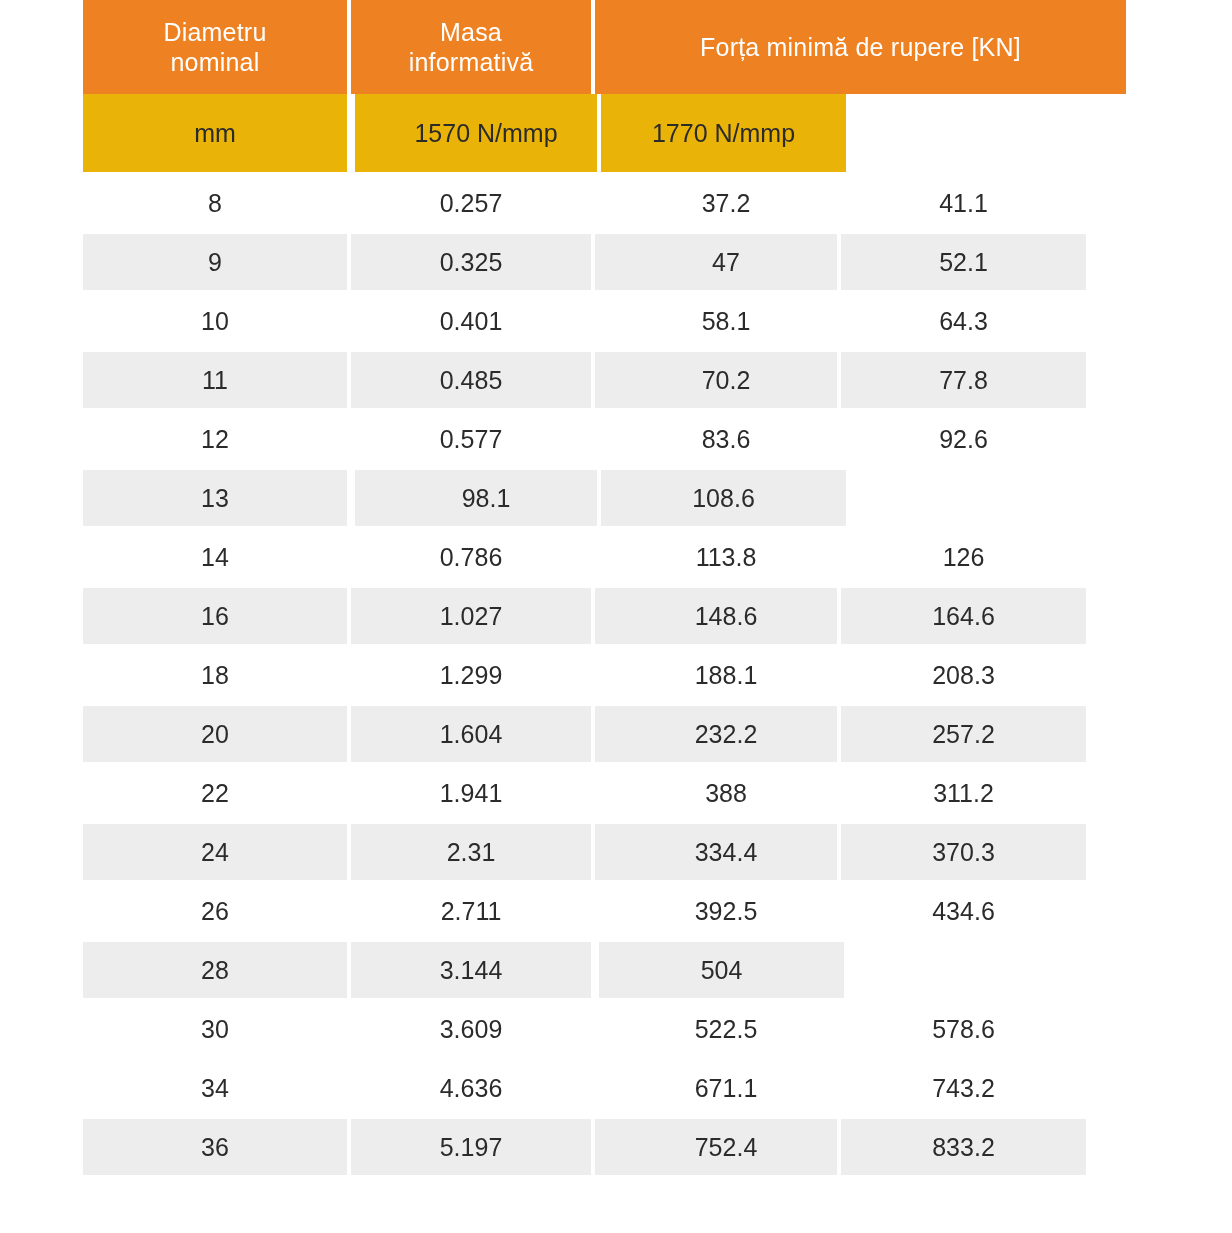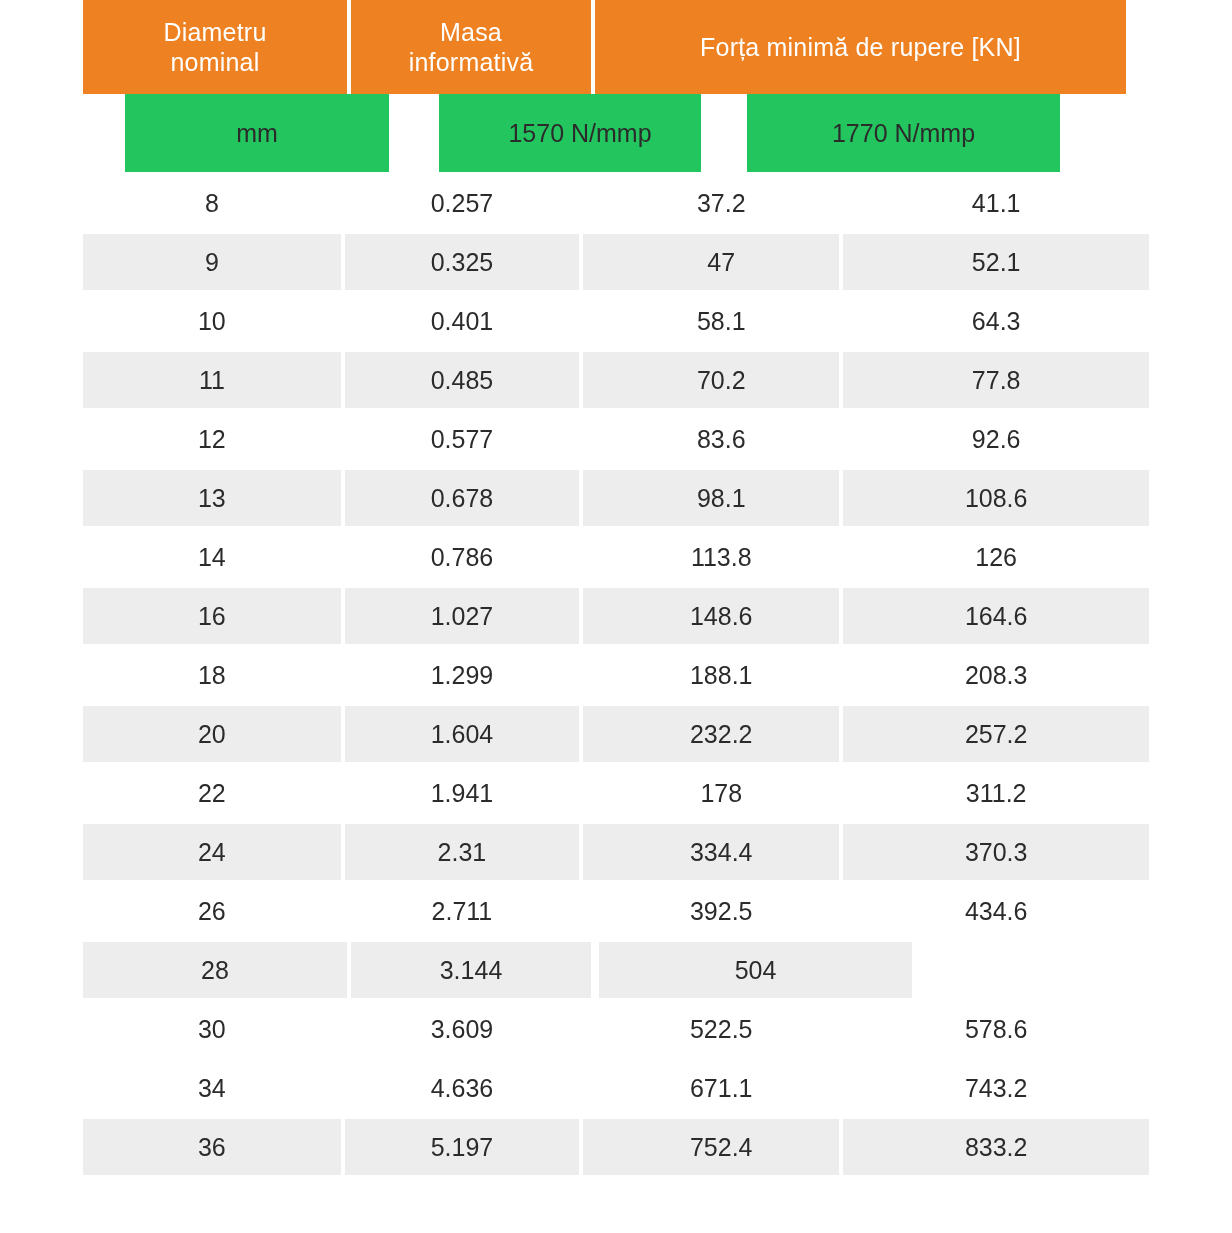--- a/index.html
+++ b/index.html
@@ -34,22 +34,22 @@
     box-sizing: border-box;
     display: flex;
     align-items: center;
     justify-content: center;
     text-align: center;
   }
 
   
   .c1 { width: 264px; }
   .c2 { width: 240px; }
-  .c3 { width: 262px; padding-left: 20px; }
-  .c4 { width: 313px; }
+  .c3 { width: 242px; padding-left: 20px; }
+  .c4 { width: 245px; }
   .gap { width: 4px; flex: 0 0 4px; }
   .c34 { width: 531px; }
 
   
   .head-row { height: 94px; }
   .head-cell {
     background: #ee8122;
     color: #ffffff;
     font-size: 25px;
     line-height: 1.22;
@@ -59,26 +59,25 @@
   }
   .head-cell .stack {
     display: block;
     width: 100%;
     text-align: center;
   }
 
   
   .sub-row { height: 78px; }
   .sub-cell {
-    background: #22c55e;
+    background: #eab308;
     color: #2b2b2b;
     font-size: 25px;
     font-weight: 400;
     height: 78px;
-    margin-left: 42px;
   }
 
   
   .spacer { height: 3px; }
 
   
   .data-row { height: 59px; }
   .data-cell {
     height: 56px;
     font-size: 25px;
@@ -168,21 +167,20 @@
         <div class="gap"></div>
         <div class="cell data-cell c2">0.577</div>
         <div class="gap"></div>
         <div class="cell data-cell c3">83.6</div>
         <div class="gap"></div>
         <div class="cell data-cell c4">92.6</div>
       </div>
       <div class="row data-row alt">
         <div class="cell data-cell c1">13</div>
         <div class="gap"></div>
-        <div class="cell data-cell c2">0.678</div>
         <div class="gap"></div>
         <div class="cell data-cell c3">98.1</div>
         <div class="gap"></div>
         <div class="cell data-cell c4">108.6</div>
       </div>
       <div class="row data-row">
         <div class="cell data-cell c1">14</div>
         <div class="gap"></div>
         <div class="cell data-cell c2">0.786</div>
         <div class="gap"></div>
@@ -215,21 +213,21 @@
         <div class="gap"></div>
         <div class="cell data-cell c3">232.2</div>
         <div class="gap"></div>
         <div class="cell data-cell c4">257.2</div>
       </div>
       <div class="row data-row">
         <div class="cell data-cell c1">22</div>
         <div class="gap"></div>
         <div class="cell data-cell c2">1.941</div>
         <div class="gap"></div>
-        <div class="cell data-cell c3">178</div>
+        <div class="cell data-cell c3">388</div>
         <div class="gap"></div>
         <div class="cell data-cell c4">311.2</div>
       </div>
       <div class="row data-row alt">
         <div class="cell data-cell c1">24</div>
         <div class="gap"></div>
         <div class="cell data-cell c2">2.31</div>
         <div class="gap"></div>
         <div class="cell data-cell c3">334.4</div>
         <div class="gap"></div>

